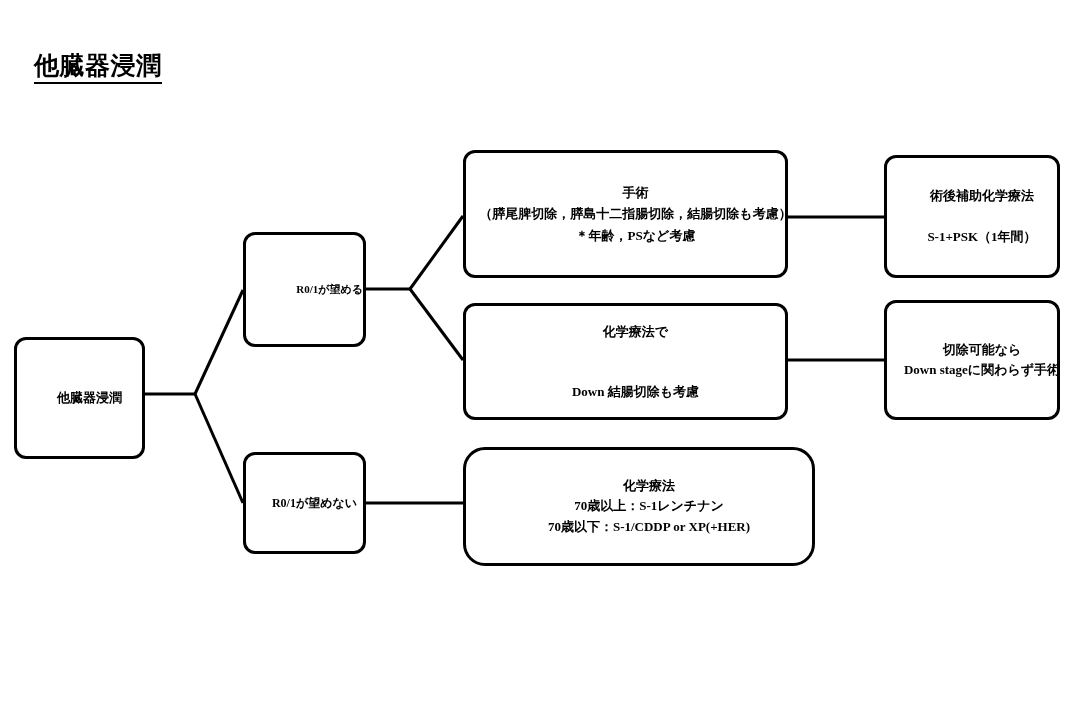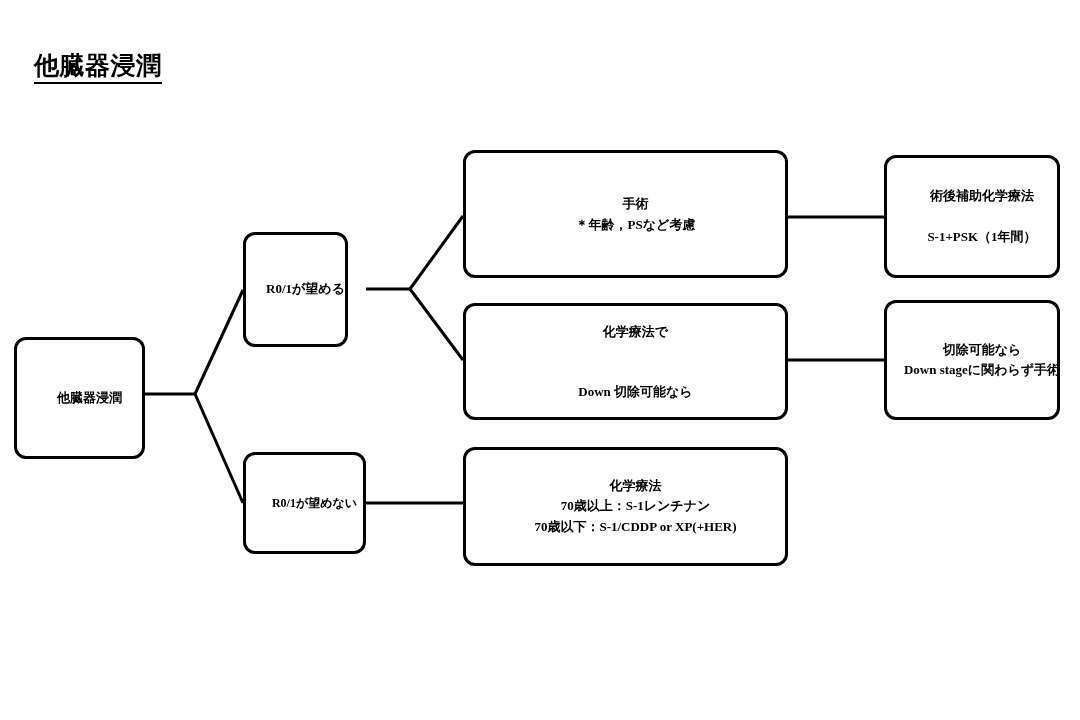--- a/index.html
+++ b/index.html
@@ -63,25 +63,25 @@
     padding-left: 20px;
   }
 
   .node .line {
     display: block;
     white-space: nowrap;
   }
 
   
   #node-root   { left: 14px;  top: 337px; width: 131px; height: 122px; font-size: 13px; }
-  #node-r01y   { left: 243px; top: 232px; width: 105px; height: 115px; font-size: 13px; }
+  #node-r01y   { left: 243px; top: 232px; width: 123px; height: 115px; font-size: 11px; align-items: flex-end; }
   #node-r01n   { left: 243px; top: 452px; width: 123px; height: 102px; font-size: 12px; }
   #node-surg   { left: 463px; top: 150px; width: 325px; height: 128px; font-size: 13px; }
   #node-chemo  { left: 463px; top: 303px; width: 325px; height: 117px; font-size: 13px; }
-  #node-chemo2 { left: 463px; top: 447px; width: 325px; height: 119px; font-size: 13px; }
+  #node-chemo2 { left: 463px; top: 447px; width: 352px; height: 119px; font-size: 13px; border-radius: 22px; }
   #node-adj    { left: 884px; top: 155px; width: 176px; height: 123px; font-size: 13px; gap: 20px; }
   #node-resect { left: 884px; top: 300px; width: 176px; height: 120px; font-size: 13px; justify-content: center; }
 
   #node-chemo  { line-height: 1.5; gap: 40px; }
   #node-surg   { line-height: 1.65; }
 </style>
 </head>
 <body>
 
 <div id="canvas">
@@ -116,26 +116,27 @@
   <div class="node" id="node-r01y">
     <span class="line">R0/1が望める</span>
   </div>
 
   <div class="node" id="node-r01n">
     <span class="line">R0/1が望めない</span>
   </div>
 
   <div class="node" id="node-surg">
     <span class="line">手術</span>
+    <span class="line">（膵尾脾切除，膵島十二指腸切除，結腸切除も考慮）</span>
     <span class="line">＊年齢，PSなど考慮</span>
   </div>
 
   <div class="node" id="node-chemo">
     <span class="line">化学療法で</span>
-    <span class="line">Down  切除可能なら</span>
+    <span class="line">Down  結腸切除も考慮</span>
   </div>
 
   <div class="node" id="node-chemo2">
     <span class="line">化学療法</span>
     <span class="line">70歳以上：S-1レンチナン</span>
     <span class="line">70歳以下：S-1/CDDP or XP(+HER)</span>
   </div>
 
   <div class="node" id="node-adj">
     <span class="line">術後補助化学療法</span>

